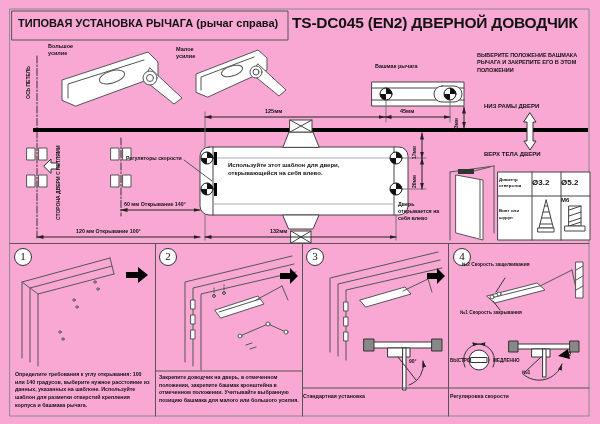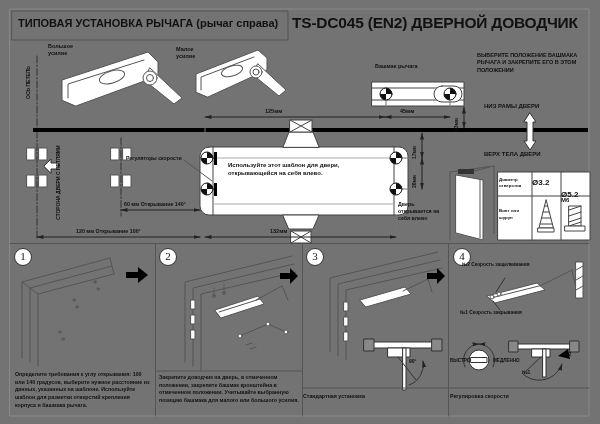--- a/index.html
+++ b/index.html
@@ -1,16 +1,16 @@
 <!DOCTYPE html>
 <html><head>
 <meta charset="utf-8">
 <style>
   html,body{margin:0;padding:0;background:#fff;}
-  .sheet{position:relative;width:600px;height:424px;background:#737373;overflow:hidden;
+  .sheet{position:relative;width:600px;height:424px;background:#f9a8d4;overflow:hidden;
          font-family:"Liberation Sans",sans-serif;color:#111;}
   .art{position:absolute;left:0;top:0;width:600px;height:424px;}
   .t{position:absolute;white-space:normal;}
   .b{font-weight:bold;}
   .nw{white-space:nowrap;}
   .c{text-align:left;}
   .v{writing-mode:vertical-rl;transform:rotate(180deg);}
   .badge{position:absolute;width:16px;height:16px;border:1px solid #333;border-radius:50%;
          text-align:center;line-height:15px;font-family:"Liberation Serif",serif;font-size:11px;background:#fff;}
   .cap{position:absolute;font-size:5.3px;font-weight:bold;line-height:1.45;color:#111;}
@@ -261,21 +261,21 @@
 
   <div class="t b c" style="left:484px;top:103px;width:92px;font-size:6px;">НИЗ РАМЫ ДВЕРИ</div>
   <div class="t b c" style="left:484px;top:151px;width:92px;font-size:6px;">ВЕРХ ТЕЛА ДВЕРИ</div>
 
   <div class="t b nw" style="left:126px;top:155px;font-size:5.2px;">Регуляторы скорости</div>
   <div class="t b c" style="left:228px;top:161px;width:152px;font-size:6px;line-height:1.35;">Используйте этот шаблон для двери, открывающейся на себя влево.</div>
   <div class="t b" style="left:398px;top:201px;width:48px;font-size:5.3px;line-height:1.35;">Дверь открывается на себя влево</div>
 
   <div class="t b c" style="left:499px;top:177px;width:32px;font-size:4.4px;line-height:1.35;">Диаметр отверстия</div>
   <div class="t b c nw" style="left:532px;top:178px;width:29px;font-size:8px;">Ø3.2</div>
-  <div class="t b c nw" style="left:561px;top:190px;width:29px;font-size:8px;">Ø5.2</div>
+  <div class="t b c nw" style="left:561px;top:178px;width:29px;font-size:8px;">Ø5.2</div>
   <div class="t b c" style="left:499px;top:208px;width:32px;font-size:4.4px;line-height:1.5;">Винт или шуруп</div>
   <div class="t b c nw" style="left:561px;top:197px;width:29px;font-size:6px;">М6</div>
 
   <div class="badge" style="left:14px;top:248px;">1</div>
   <div class="badge" style="left:159px;top:248px;">2</div>
   <div class="badge" style="left:306px;top:248px;">3</div>
   <div class="badge" style="left:453px;top:248px;">4</div>
 
   <div class="cap" style="left:15px;top:371px;width:136px;">Определите требования к углу открывания: 100 или 140 градусов, выберите нужное расстояние из данных, указанных на шаблоне. Используйте шаблон для разметки отверстий крепления корпуса и башмака рычага.</div>
   <div class="cap" style="left:159px;top:374px;width:140px;">Закрепите доводчик на дверь, в отмеченном положении, закрепите башмак кронштейна в отмеченном положении. Учитывайте выбранную позицию башмака для малого или большого усилия.</div>

